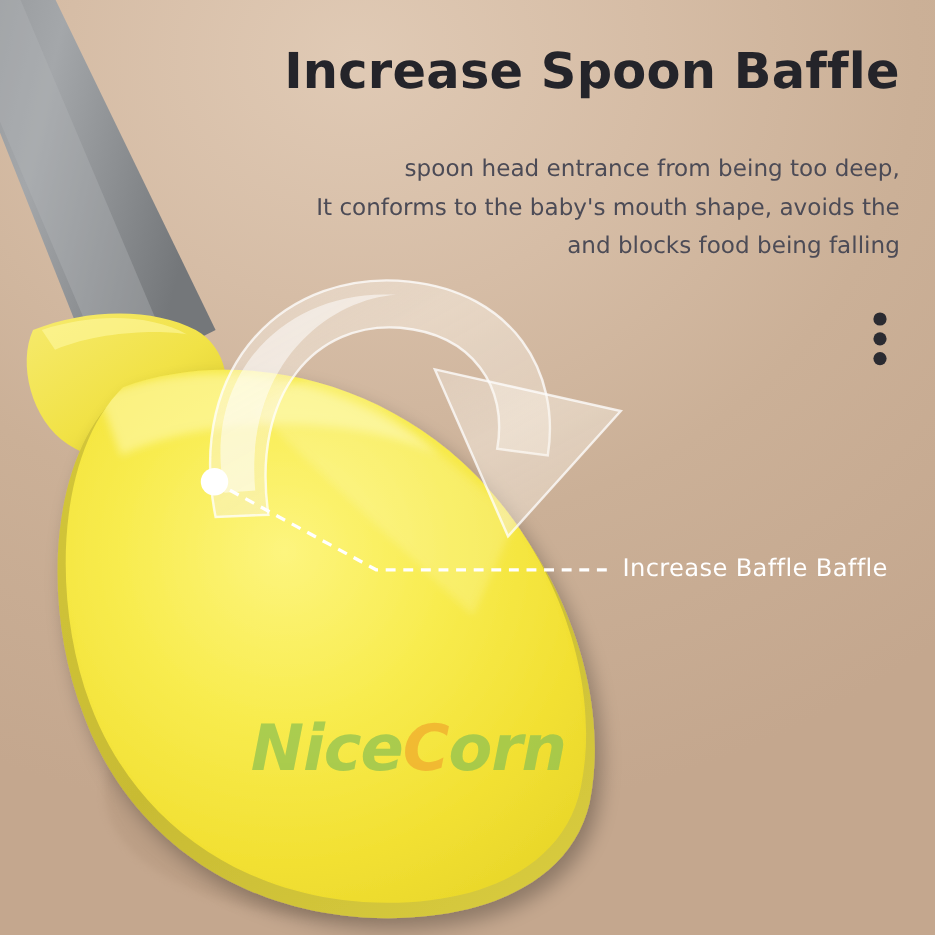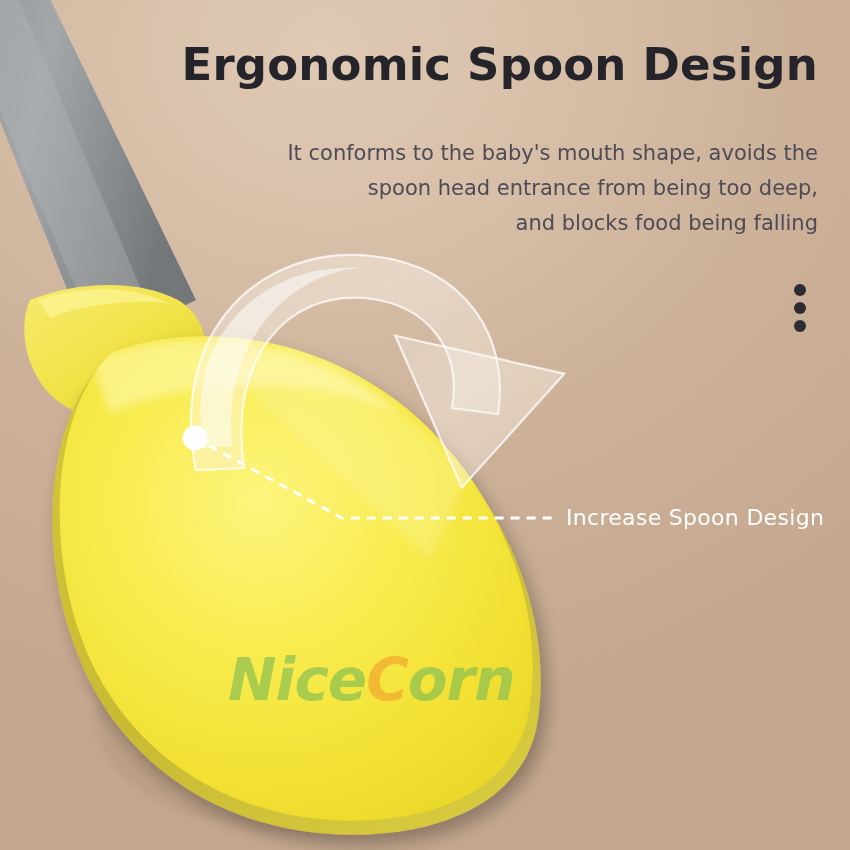--- a/index.html
+++ b/index.html
@@ -213,29 +213,29 @@
       <path d="M 204 448 C 182 336, 264 262, 360 268
                C 300 272, 222 330, 232 446 Z" fill="rgba(255,255,255,0.55)"></path>
     </g>
 
     <g>
       <path d="M 195 438 L 342 518 L 556 518" fill="none" stroke="#ffffff" stroke-width="3" stroke-dasharray="9 7" stroke-linecap="butt"></path>
       <circle cx="195" cy="438" r="12.5" fill="#ffffff"></circle>
     </g>
   </svg>
 
-  <div class="title">Ergonomic Spoon Design</div>
+  <div class="title">Increase Spoon Baffle</div>
 
   <div class="subtitle">
+    <span class="ln">spoon head entrance from being too deep,</span>
     <span class="ln">It conforms to the baby's mouth shape, avoids the</span>
-    <span class="ln">spoon head entrance from being too deep,</span>
     <span class="ln">and blocks food being falling</span>
   </div>
 
-  <div class="callout-label">Increase Spoon Design</div>
+  <div class="callout-label">Increase Baffle Baffle</div>
 
   <div class="dots">
     <i></i>
     <i></i>
     <i></i>
   </div>
 
 </div>
 
 </body></html>

